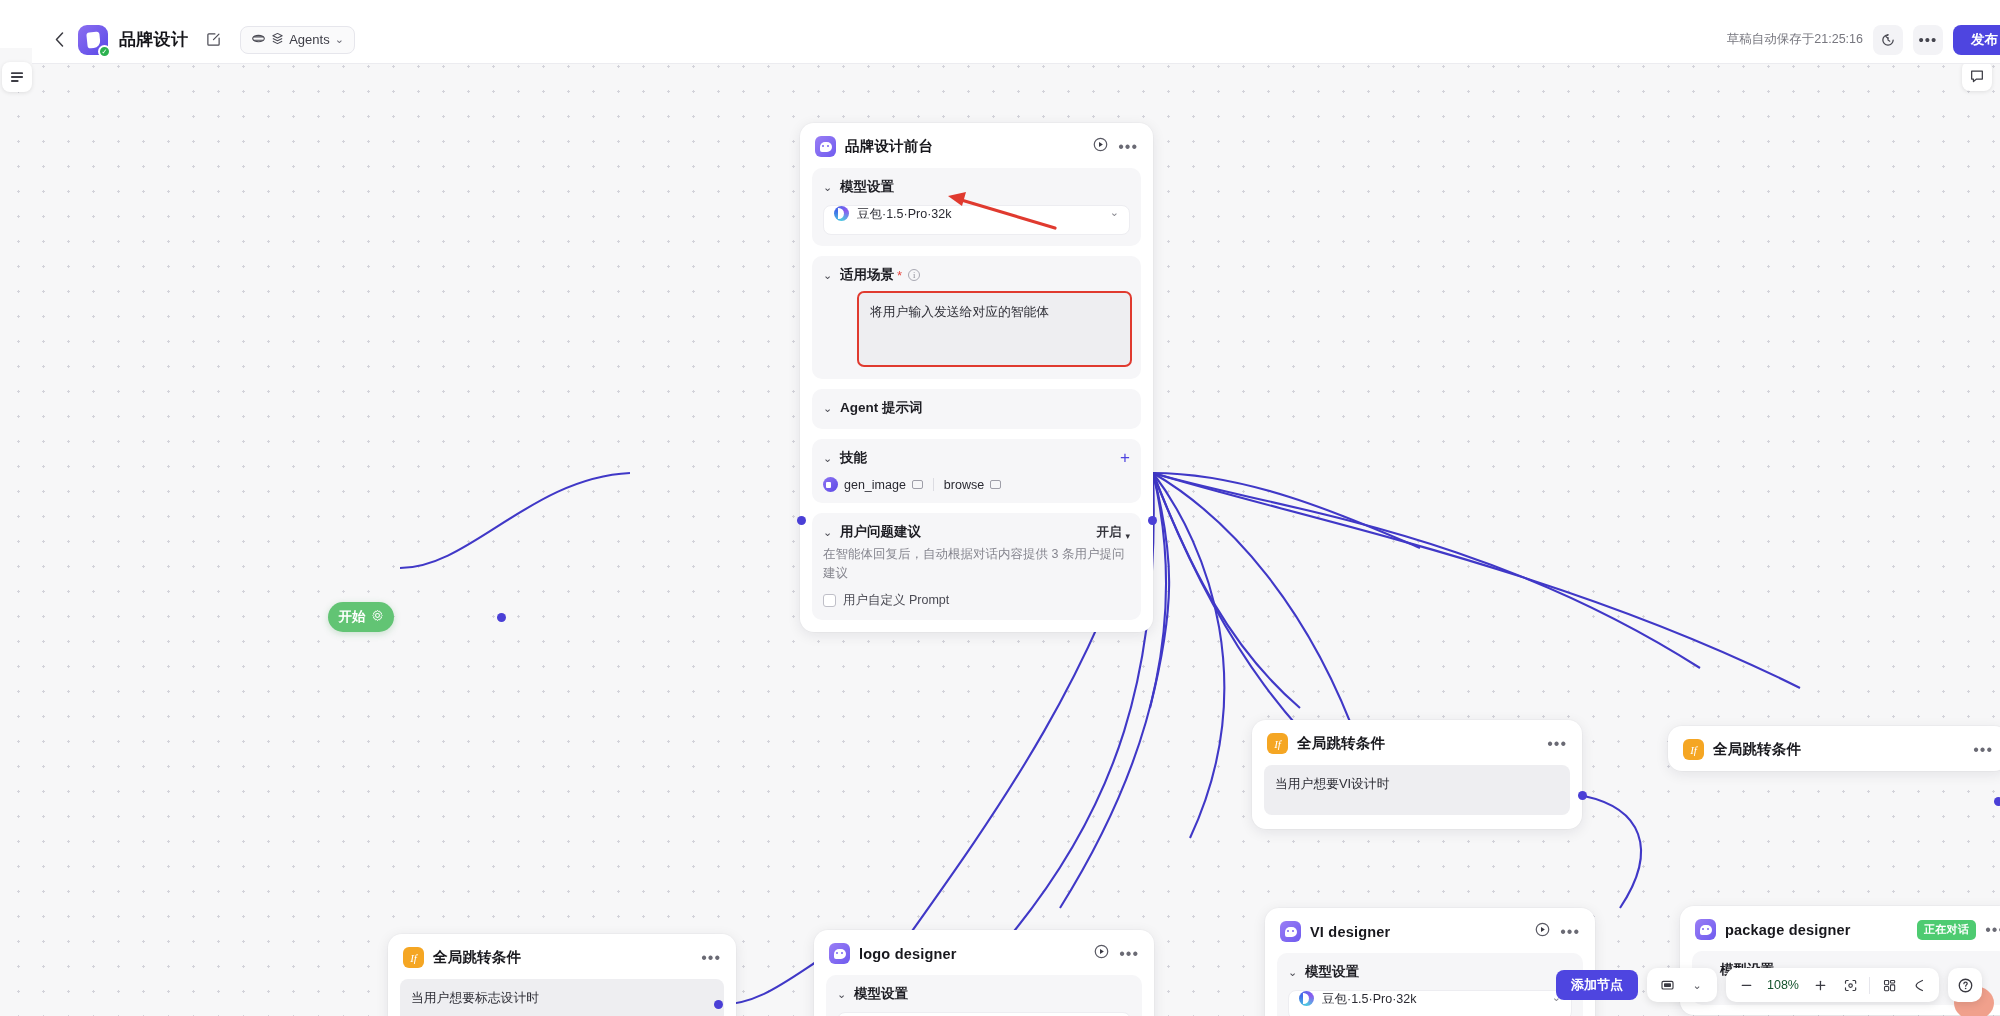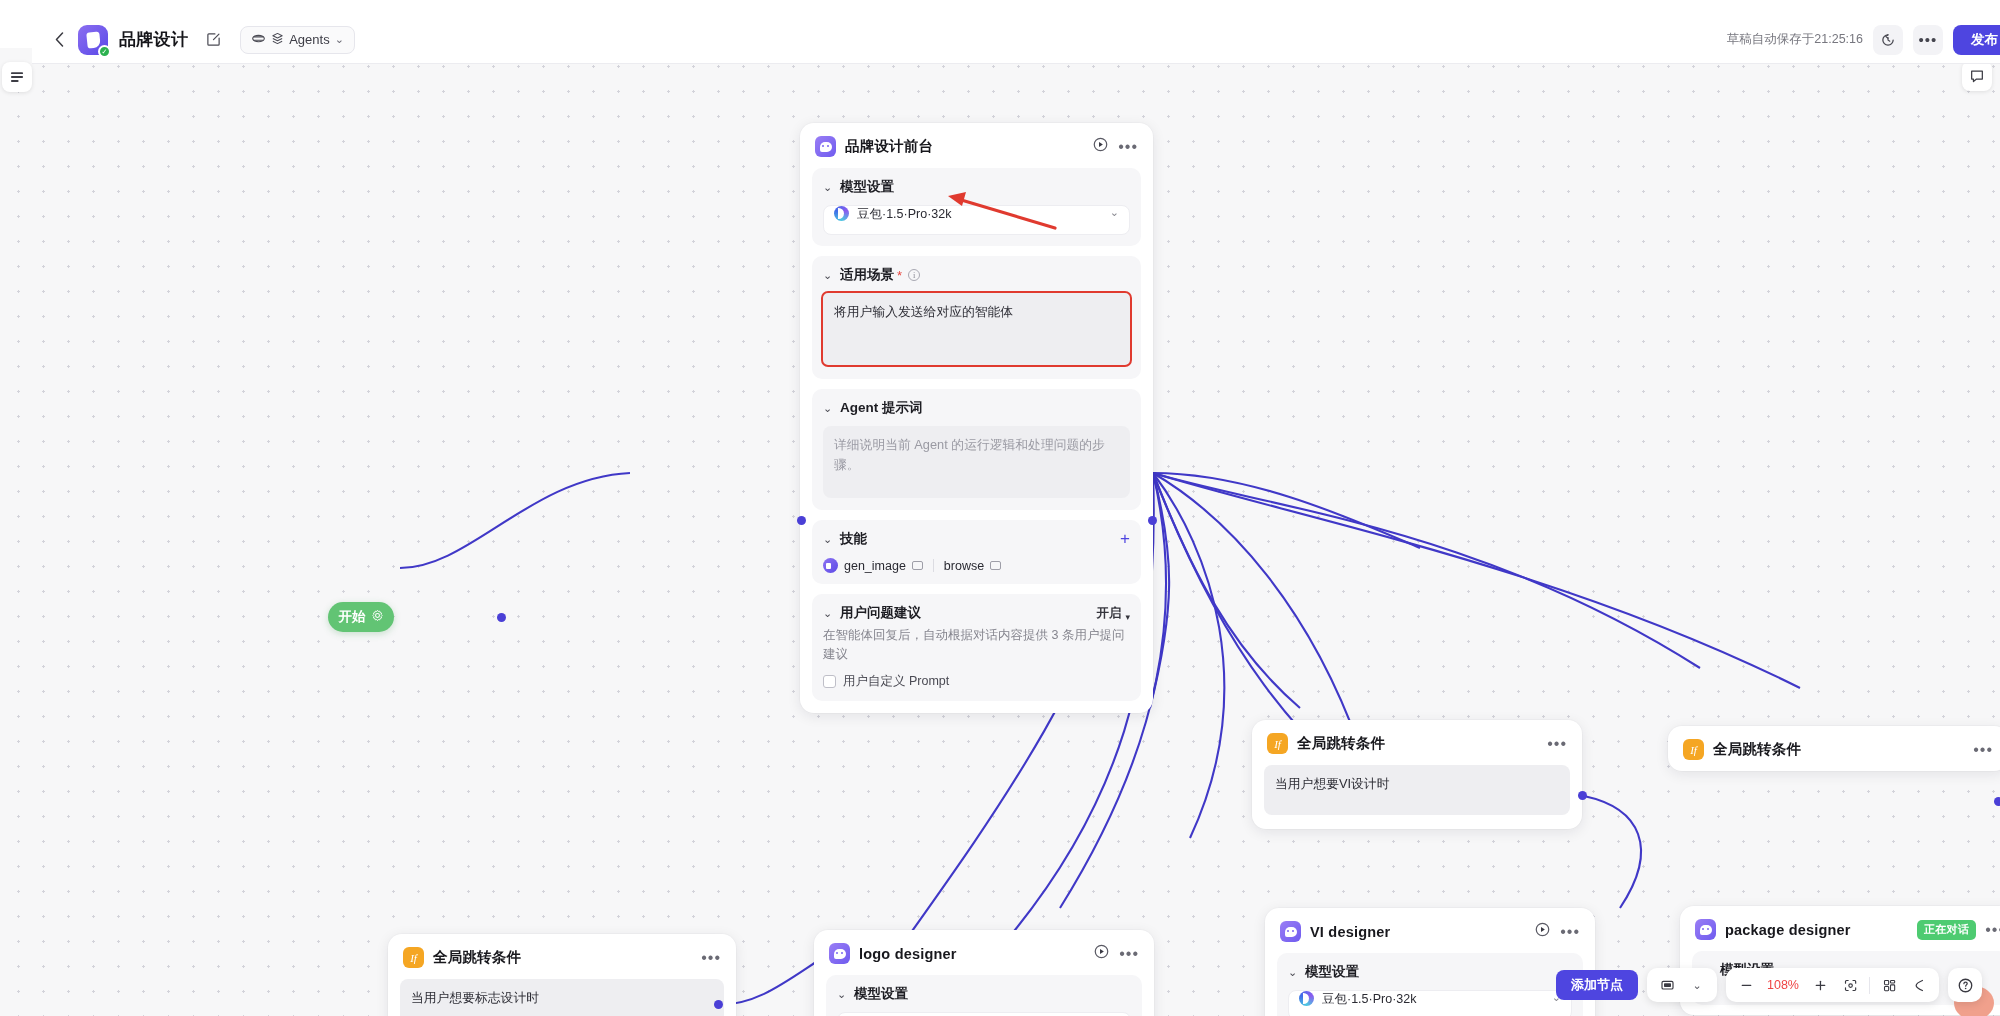--- a/index.html
+++ b/index.html
@@ -169,21 +169,21 @@
     position: absolute; right: 18px; bottom: 14px; display: flex; align-items: center; gap: 9px; z-index: 50;
   }
   .tb-group {
     height: 34px; background: #fff; border-radius: 10px; box-shadow: 0 2px 9px rgba(0,0,0,.11);
     display: flex; align-items: center; padding: 0 6px; gap: 2px;
   }
   .tb-btn {
     min-width: 28px; height: 26px; border-radius: 6px; display: flex; align-items: center;
     justify-content: center; cursor: pointer; color: #3a3a42; font-size: 14px; padding: 0 5px;
   }
-  .tb-zoom { font-size: 12.5px; color: #ef4444; min-width: 40px; }
+  .tb-zoom { font-size: 12.5px; color: #14532d; min-width: 40px; }
   .tb-sep { width: 1px; height: 17px; background: #e6e6ec; margin: 0 3px; }
   .add-node-btn {
     height: 30px; padding: 0 15px; border-radius: 8px; background: #4e45e0; color: #fff;
     font-size: 13px; font-weight: 700; display: flex; align-items: center; cursor: pointer;
   }
   .tb-round {
     width: 34px; height: 34px; background: #fff; border-radius: 10px;
     box-shadow: 0 2px 9px rgba(0,0,0,.11); display: flex; align-items: center; justify-content: center;
     cursor: pointer; color: #3a3a42;
   }
@@ -326,29 +326,28 @@
         </div>
       </div>
 
       <div class="section" style="padding-bottom:14px;">
         <div class="sec-head">
           <span class="chev">⌄</span>
           <span class="sec-title">适用场景</span>
           <span class="req-star">*</span>
           <span class="info-i">i</span>
         </div>
-        <div class="textbox outline-red" style="min-height:72px;">将用户输入发送给对应的智能体</div>
+        <div class="textbox outline-red" style="min-height:72px;margin-left:36px;">将用户输入发送给对应的智能体</div>
       </div>
 
       <div class="section" style="padding-bottom:12px;">
         <div class="sec-head">
           <span class="chev">⌄</span>
           <span class="sec-title">Agent 提示词</span>
         </div>
-        <div class="textbox ph" style="min-height:72px;">详细说明当前 Agent 的运行逻辑和处理问题的步骤。</div>
       </div>
 
       <div class="section">
         <div class="sec-head">
           <span class="chev">⌄</span>
           <span class="sec-title">技能</span>
           <span class="plus-btn">+</span>
         </div>
         <div class="skills-row">
           <div class="skill">

